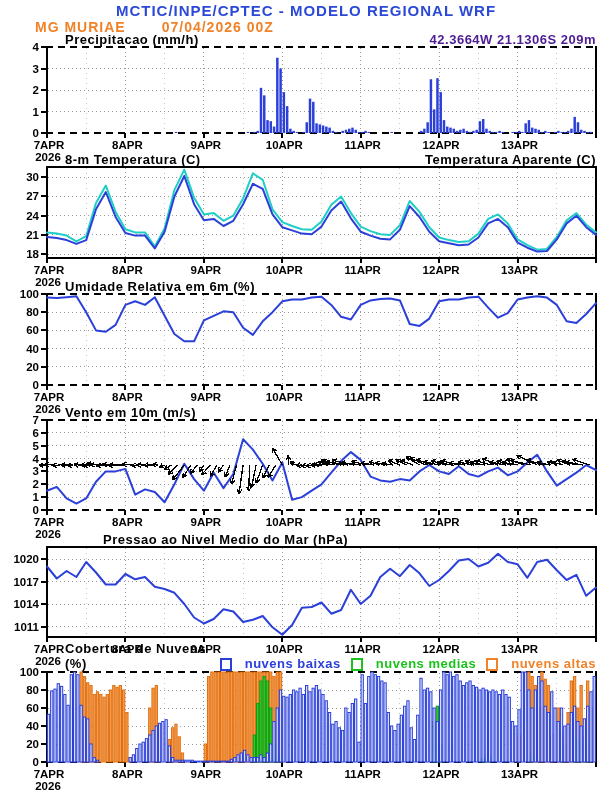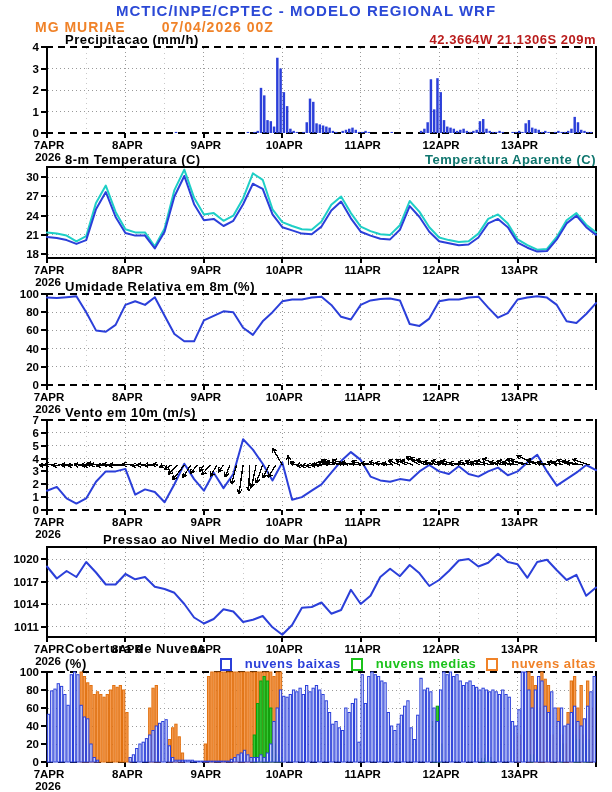--- a/index.html
+++ b/index.html
@@ -24,31 +24,31 @@
 <div class="page">
 
   <div class="hdr" id="hdr-title" style="color: rgb(43, 73, 214);">MCTIC/INPE/CPTEC - MODELO REGIONAL WRF</div>
   <div class="hdr2" style="color: rgb(240, 130, 40);">
     <span class="stn">MG MURIAE</span><span class="run">07/04/2026 00Z</span>
   </div>
 
   <div class="trow t-black" style="top:31px;gap:36px;">
     <span>Precipitacao (mm/h)</span>
     <span class="sp"></span>
-    <span id="coords-label" style="color: #b91c1c;">42.3664W 21.1306S 209m</span>
+    <span id="coords-label" style="color: #4c1d95;">42.3664W 21.1306S 209m</span>
   </div>
 
   <div class="trow t-black" style="top:151px;">
     <span>8-m Temperatura (C)</span>
     <span class="sp"></span>
-    <span id="tapp-label" style="color: #0f766e;">Temperatura Aparente (C)</span>
+    <span id="tapp-label" style="color: #000000;">Temperatura Aparente (C)</span>
   </div>
 
   <div class="trow t-black" style="top:278px;">
-    <span>Umidade Relativa em 8m (%)</span>
+    <span>Umidade Relativa em 6m (%)</span>
   </div>
 
   <div class="trow t-black" style="top:404px;">
     <span>Vento em 10m (m/s)</span>
   </div>
 
   <div class="trow t-black" style="top:531px;padding-left:38px;">
     <span>Pressao ao Nivel Medio do Mar (hPa)</span>
   </div>
 

